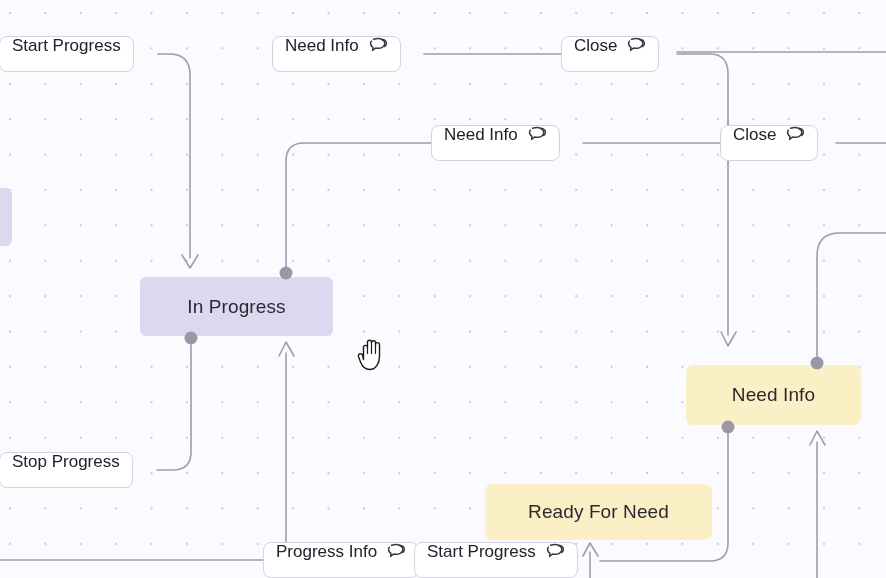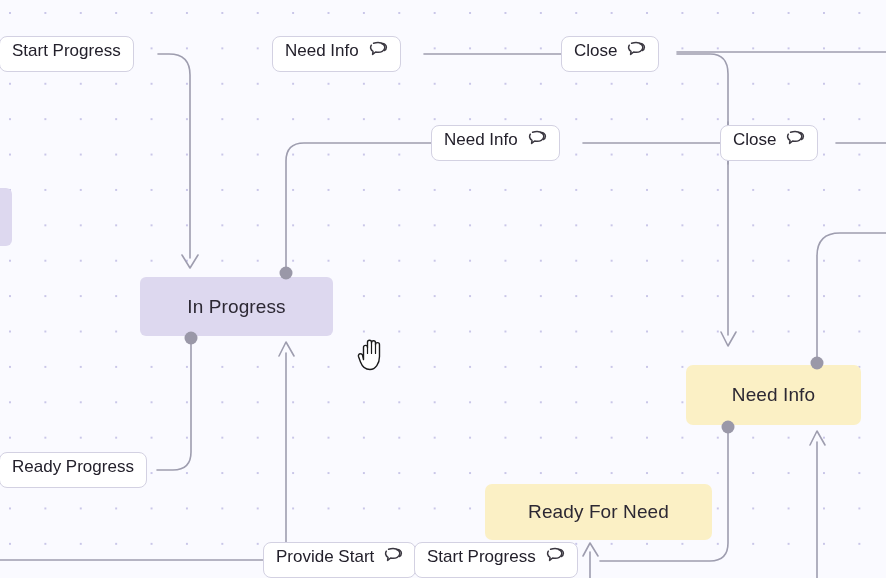--- a/index.html
+++ b/index.html
@@ -67,26 +67,26 @@
     border-radius: 50%;
     background: #9a98a8;
     transform: translate(-50%, -50%);
   }
 
   
   .elabel {
     position: absolute;
     box-sizing: border-box;
     height: 36px;
-    padding: 12px 12px;
+    padding: 0 12px;
     background: #ffffff;
     border: 1px solid #d3d1e2;
     border-radius: 8px;
     display: flex;
-    align-items: flex-end;
+    align-items: flex-start;
     gap: 9px;
     font-size: 17px;
     color: #23202b;
     white-space: nowrap;
     user-select: none;
   }
   .elabel .txt { line-height: 1; }
   .comment-icon { display: block; }
 
   
@@ -187,25 +187,25 @@
 
   <div class="elabel" style="left:720px; top:125px;">
     <span class="txt">Close</span>
     <svg class="comment-icon" width="20" height="18" viewBox="0 0 20 18">
       <path d="M5.6 2.2 C9.1 1.3 13.5 1.5 15.6 3.6 C17.6 5.6 17.0 9.0 14.3 10.4 C12.4 11.4 9.6 11.5 7.6 11.0 L4.6 13.4 L5.0 10.3 C2.6 9.0 2.0 6.2 3.3 4.2" fill="none" stroke="#3a3740" stroke-width="1.5" stroke-linejoin="round" stroke-linecap="round"></path>
       <path d="M14.0 2.6 C16.4 2.4 18.4 4.0 18.4 6.2 C18.4 7.6 17.6 8.8 16.3 9.5" fill="none" stroke="#3a3740" stroke-width="1.5" stroke-linecap="round"></path>
     </svg>
   </div>
 
   <div class="elabel" style="left:-1px; top:452px;">
-    <span class="txt">Ready Progress</span>
+    <span class="txt">Stop Progress</span>
   </div>
 
   <div class="elabel" style="left:263px; top:542px;">
-    <span class="txt">Provide Start</span>
+    <span class="txt">Progress Info</span>
     <svg class="comment-icon" width="20" height="18" viewBox="0 0 20 18">
       <path d="M5.6 2.2 C9.1 1.3 13.5 1.5 15.6 3.6 C17.6 5.6 17.0 9.0 14.3 10.4 C12.4 11.4 9.6 11.5 7.6 11.0 L4.6 13.4 L5.0 10.3 C2.6 9.0 2.0 6.2 3.3 4.2" fill="none" stroke="#3a3740" stroke-width="1.5" stroke-linejoin="round" stroke-linecap="round"></path>
       <path d="M14.0 2.6 C16.4 2.4 18.4 4.0 18.4 6.2 C18.4 7.6 17.6 8.8 16.3 9.5" fill="none" stroke="#3a3740" stroke-width="1.5" stroke-linecap="round"></path>
     </svg>
   </div>
 
   <div class="elabel" style="left:414px; top:542px;">
     <span class="txt">Start Progress</span>
     <svg class="comment-icon" width="20" height="18" viewBox="0 0 20 18">
       <path d="M5.6 2.2 C9.1 1.3 13.5 1.5 15.6 3.6 C17.6 5.6 17.0 9.0 14.3 10.4 C12.4 11.4 9.6 11.5 7.6 11.0 L4.6 13.4 L5.0 10.3 C2.6 9.0 2.0 6.2 3.3 4.2" fill="none" stroke="#3a3740" stroke-width="1.5" stroke-linejoin="round" stroke-linecap="round"></path>

